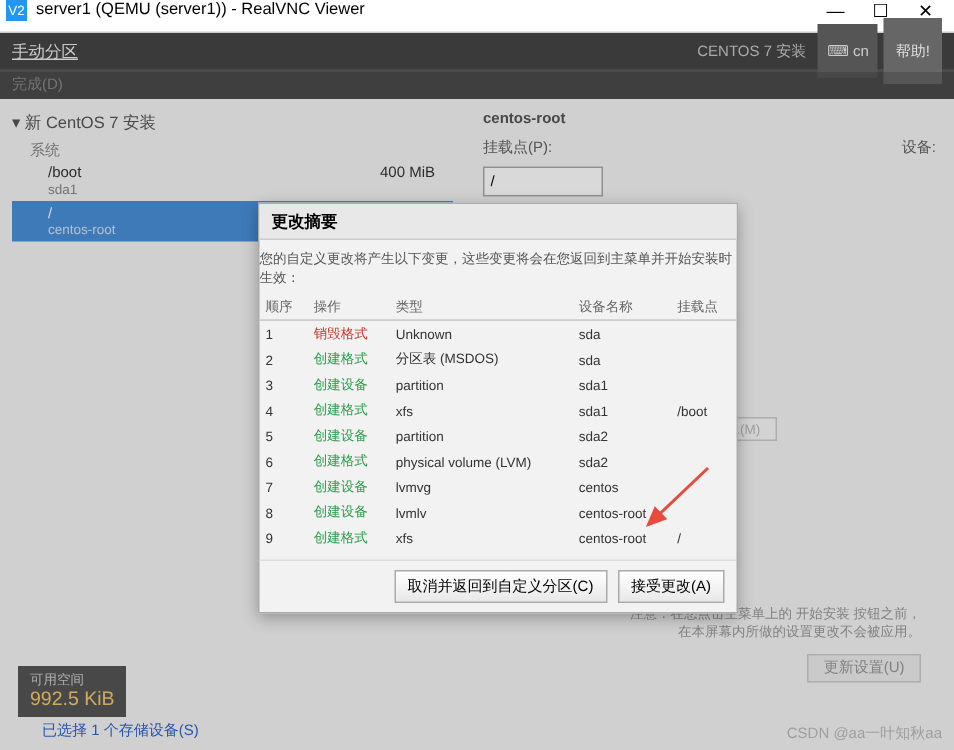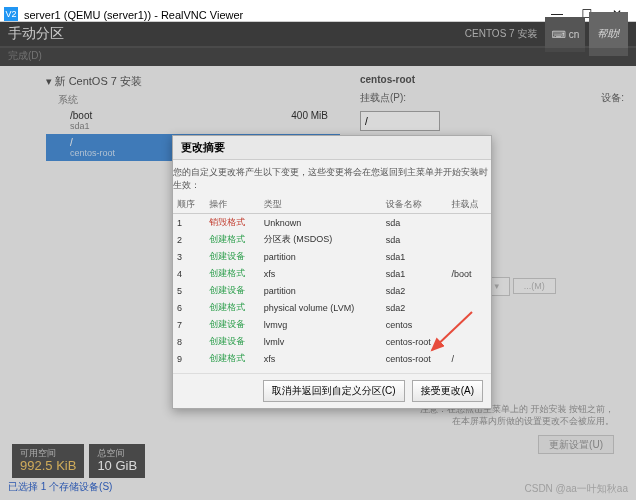--- a/index.html
+++ b/index.html
@@ -1,47 +1,47 @@
 <!DOCTYPE html>
 <html><head>
 <meta charset="utf-8">
 <style>
 * { margin: 0; padding: 0; box-sizing: border-box; font-family: "Microsoft YaHei", sans-serif; }
 body { background: #f5f5f5; width: 636px; height: 500px; overflow: hidden; font-size: 11px; position: relative; }
-.titlebar { background: #fff; border-bottom: 1px solid #ccc; height: 22px; display: flex; align-items: flex-end; padding: 0 4px; }
+.titlebar { background: #fff; border-bottom: 1px solid #ccc; height: 22px; display: flex; align-items: flex-start; padding: 0 4px; }
 .titlebar .vnc-icon { width: 14px; height: 14px; background: #2196f3; margin-right: 6px; display: flex; align-items: center; justify-content: center; color: #fff; font-size: 9px; }
 .titlebar .title-text { flex: 1; font-size: 11px; }
 .titlebar .win-btn { width: 30px; text-align: center; font-size: 12px; }
 .topnav { background: #3a3a3a; color: #ccc; height: 24px; display: flex; align-items: center; padding: 0 8px; }
-.topnav .nav-title { flex: 1; font-size: 14px; }
+.topnav .nav-title { flex: 1; font-size: 11px; text-decoration: underline; }
 .topnav .nav-right { font-size: 10px; color: #aaa; margin-right: 8px; }
 .topnav .lang { background: #555; padding: 12px 6px; font-size: 10px; margin-right: 4px; }
-.topnav .help-btn { background: #666; padding: 15px 8px; font-size: 10px; color: #ddd; font-style: italic; }
+.topnav .help-btn { background: #666; padding: 15px 8px; font-size: 10px; color: #ddd; }
 .subnav { background: #4a4a4a; height: 20px; display: flex; align-items: center; padding: 0 8px; }
 .subnav .done-btn { color: #888; font-size: 10px; text-align: right; }
-.main { display: flex; height: 410px; position: relative; padding-left: 38px; }
+.main { display: flex; height: 410px; position: relative; }
 .left-panel { width: 310px; padding: 8px; overflow: hidden; }
 .left-panel .section-title { color: #555; font-size: 11px; margin-bottom: 4px; }
 .left-panel .system-label { color: #888; font-size: 10px; margin-left: 12px; }
 .disk-item { display: flex; justify-content: space-between; padding: 3px 12px 3px 24px; font-size: 10px; color: #333; }
 .disk-item .disk-sub { color: #888; font-size: 9px; }
 .disk-item.selected { background: #4a90d9; color: #fff; }
 .disk-item.selected .disk-sub { color: #cfe3f7; }
 .right-panel { flex: 1; padding: 8px 12px; font-size: 10px; color: #555; }
 .right-panel .rp-title { font-weight: bold; margin-bottom: 6px; }
 .rp-row { display: flex; justify-content: space-between; margin-bottom: 4px; gap: 29px; }
 .rp-row label { color: #666; }
 .mount-input { width: 80px; height: 20px; border: 1px solid #aaa; padding: 0 4px; font-size: 10px; margin-top: 2px; }
 .ghost-group { color: #aaa; margin-top: 90px; }
 .ghost-btn { display: inline-block; border: 1px solid #ccc; padding: 2px 10px; font-size: 9px; color: #bbb; background: #f8f8f8; margin: 2px 0; }
 .footer { position: absolute; bottom: 22px; left: 12px; display: flex; gap: 5px; }
 .footer .stat-box { background: #555; color: #ccc; padding: 4px 8px; font-size: 9px; line-height: 1.2; }
 .footer .stat-box .val { color: #fff; font-size: 13px; }
 .footer .stat-box.yellow .val { color: #f3c96b; }
-.footer-link { position: absolute; bottom: 6px; left: 8px; font-size: 10px; color: #3366cc; }
+.footer-link { position: absolute; bottom: 6px; left: 28px; font-size: 10px; color: #3366cc; }
 .update-btn-area { position: absolute; bottom: 48px; right: 22px; }
 .update-btn { border: 1px solid #ccc; background: #eee; padding: 3px 10px; font-size: 10px; color: #999; }
 .note-text { position: absolute; bottom: 72px; right: 22px; font-size: 9px; color: #999; text-align: right; line-height: 1.4; }
 .watermark { position: absolute; bottom: 4px; right: 8px; font-size: 10px; color: #bbb; }
 .modal-overlay { position: absolute; top: 48px; left: 0; right: 0; bottom: 0; background: rgba(0,0,0,0.15); }
 .modal { position: absolute; top: 135px; left: 172px; width: 320px; background: #f2f2f2; border: 1px solid #aaa; box-shadow: 0 3px 10px rgba(0,0,0,0.3); }
 .modal-title { background: #e8e8e8; padding: 4px 8px; font-weight: bold; font-size: 11px; border-bottom: 1px solid #ccc; }
 .modal-body { padding: 6px 0; font-size: 10px; }
 .modal-desc { color: #555; margin-bottom: 4px; font-size: 9px; }
 .change-table { width: 100%; border-collapse: collapse; }
@@ -120,24 +120,20 @@
 
 <div class="update-btn-area">
   <span class="update-btn">更新设置(U)</span>
 </div>
 
 <div class="footer">
   <div class="stat-box yellow">
     <div>可用空间</div>
     <div class="val">992.5 KiB</div>
   </div>
-  <div class="stat-box">
-    <div>总空间</div>
-    <div class="val">10 GiB</div>
-  </div>
 </div>
 
 <a class="footer-link">已选择 1 个存储设备(S)</a>
 
 <div class="watermark">CSDN @aa一叶知秋aa</div>
 
 <div class="modal-overlay"></div>
 
 <div class="modal">
   <div class="modal-title">更改摘要</div>

